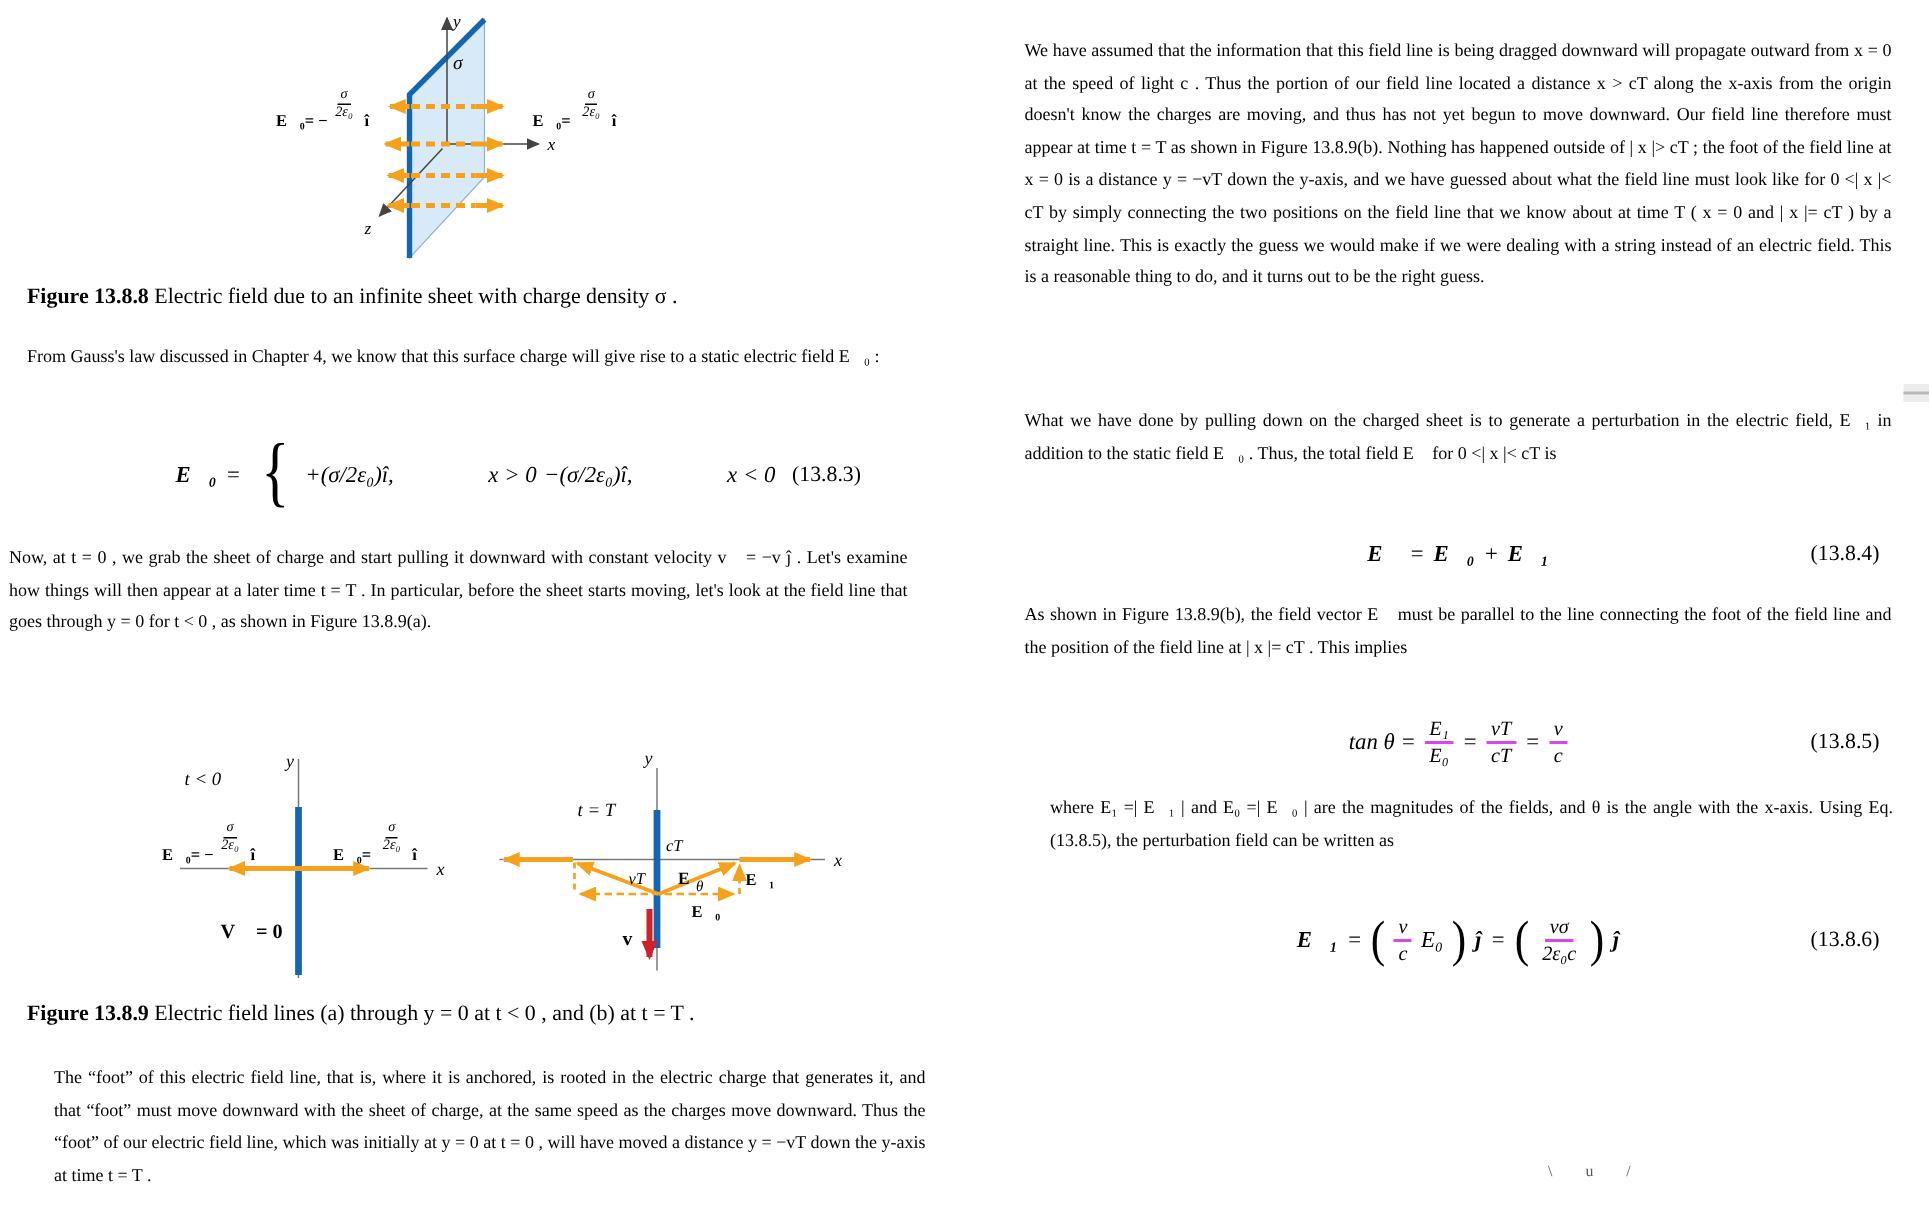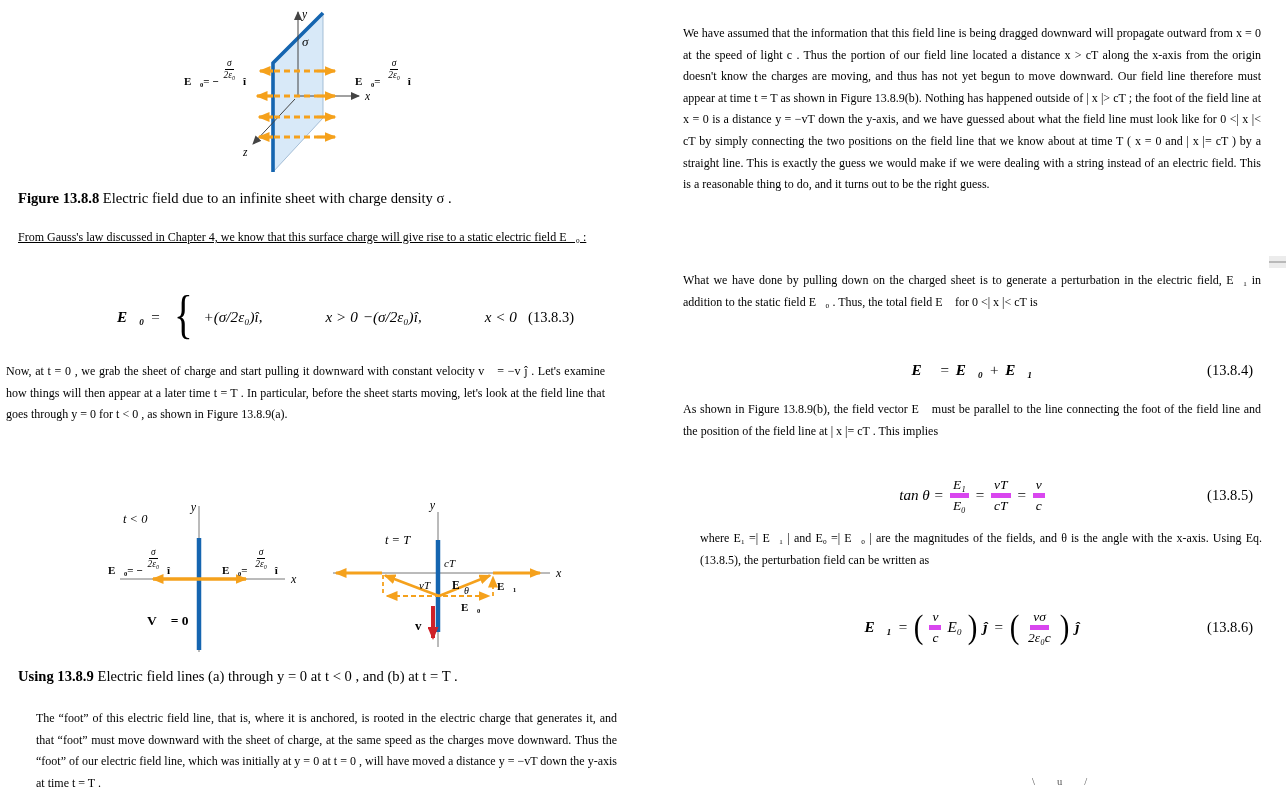--- a/index.html
+++ b/index.html
@@ -8,21 +8,21 @@
   .para{position:absolute;font-size:12px;line-height:21.6px;text-align:justify;margin:0;}
   .cap{position:absolute;font-size:14.6px;text-align:left;margin:0;}
   .cap b{font-weight:bold;}
   .eq{position:absolute;display:flex;align-items:center;justify-content:center;
       font-size:15.2px;font-style:italic;}
   .eqrow{display:flex;align-items:center;gap:6px;}
   .eqnum{position:absolute;top:50%;transform:translateY(-50%);font-style:normal;font-size:14.5px;}
   .eqnum-l{right:42px;} .eqnum-r{right:8px;}
   .vec{font-weight:bold;}
   .frac{display:inline-flex;flex-direction:column;align-items:center;font-size:13.5px;line-height:1.18;}
-  .frac .fn{border-bottom:5px solid #d946ef;padding:0 3px;}
+  .frac .fn{border-bottom:2px solid #d946ef;padding:0 3px;}
   .frac .fd{padding:0 3px;}
   .brace{font-size:52px;font-style:normal;font-weight:400;line-height:1;transform:scaleX(.75);margin:0 2px 4px 4px;}
   .paren{font-size:34px;font-style:normal;font-weight:300;line-height:1;transform:scaleX(.85);margin:0 -1px;}
   .cases{display:flex;flex-direction:row;gap:5px;}
   .crow{display:flex;}
   .cexpr{width:122px;}
   .fig{position:absolute;}
   .flbl{position:absolute;display:flex;align-items:center;gap:2px;font-size:11px;}
   .flbl .pre,.flbl .post{font-weight:bold;font-size:11px;white-space:pre;margin-top:24px;}
   .flbl .frac{font-size:9.5px;font-style:italic;line-height:1.12;}
@@ -88,21 +88,21 @@
       <span class="frac">
           <span class="fn">σ</span>
           <span class="fd">2ε₀</span>
         </span>
       <span class="post"> î</span>
     </div>
   </div>
 
   <p class="cap" style="left:18px;top:190px;width:598px;"><b>Figure 13.8.8</b><span> Electric field due to an infinite sheet with charge density σ .</span></p>
 
-  <p class="para" style="left:18px;top:227px;width:599px;text-decoration:underline;">From Gauss's law discussed in Chapter 4, we know that this surface charge will give rise to a static electric field E⃗₀ :</p>
+  <p class="para" style="left:18px;top:227px;width:599px;">From Gauss's law discussed in Chapter 4, we know that this surface charge will give rise to a static electric field E⃗₀ :</p>
 
   <div class="eq" style="left:18px;top:283px;width:598px;height:68px;">
     <div class="eqrow">
       <span class="vec">E⃗₀</span>
         <span> = </span>
       <span class="brace">{</span>
       <div class="cases">
         <div class="crow">
             <span class="cexpr">+(σ/2ε₀)î,</span>
             <span>x &gt; 0</span>
@@ -167,21 +167,21 @@
     <div class="flbl" style="left:127px;top:51px;">
       <span class="pre">E⃗₀= </span>
       <span class="frac">
           <span class="fn">σ</span>
           <span class="fd">2ε₀</span>
         </span>
       <span class="post"> î</span>
     </div>
   </div>
 
-  <p class="cap" style="left:18px;top:668px;width:598px;"><b>Using 13.8.9</b><span> Electric field lines (a) through y = 0 at t &lt; 0 , and (b) at t = T .</span></p>
+  <p class="cap" style="left:18px;top:668px;width:598px;"><b>Figure 13.8.9</b><span> Electric field lines (a) through y = 0 at t &lt; 0 , and (b) at t = T .</span></p>
 
   <p class="para" style="left:36px;top:708px;width:581px;">The “foot” of this electric field line, that is, where it is anchored, is rooted in the electric charge that generates it, and that “foot” must move downward with the sheet of charge, at the same speed as the charges move downward.  Thus the “foot” of our electric field line, which was initially at y = 0 at t = 0 , will have moved a distance y = −vT down the y-axis at time t = T .</p>
 
   <p class="para" style="left:683px;top:23px;width:578px;">We have assumed that the information that this field line is being dragged downward will propagate outward from x = 0 at the speed of light c . Thus the portion of our field line located a distance x &gt; cT along the x-axis from the origin doesn't know the charges are moving, and thus has not yet begun to move downward.  Our field line therefore must appear at time t = T as shown in Figure 13.8.9(b). Nothing has happened outside of | x |&gt; cT ; the foot of the field line at x = 0 is a distance y = −vT down the y-axis, and we have guessed about what the field line must look like for 0 &lt;| x |&lt; cT by simply connecting the two positions on the field line that we know about at time T ( x = 0 and | x |= cT ) by a straight line. This is exactly the guess we would make if we were dealing with a string instead of an electric field.  This is a reasonable thing to do, and it turns out to be the right guess.</p>
 
   <p class="para" style="left:683px;top:270px;width:578px;">What we have done by pulling down on the charged sheet is to generate a perturbation in the electric field, E⃗₁ in addition to the static field E⃗₀ . Thus, the total field E⃗ for 0 &lt;| x |&lt; cT is</p>
 
   <div class="eq" style="left:683px;top:352px;width:578px;height:36px;">
     <div class="eqrow">
       <span class="vec">E⃗</span>

